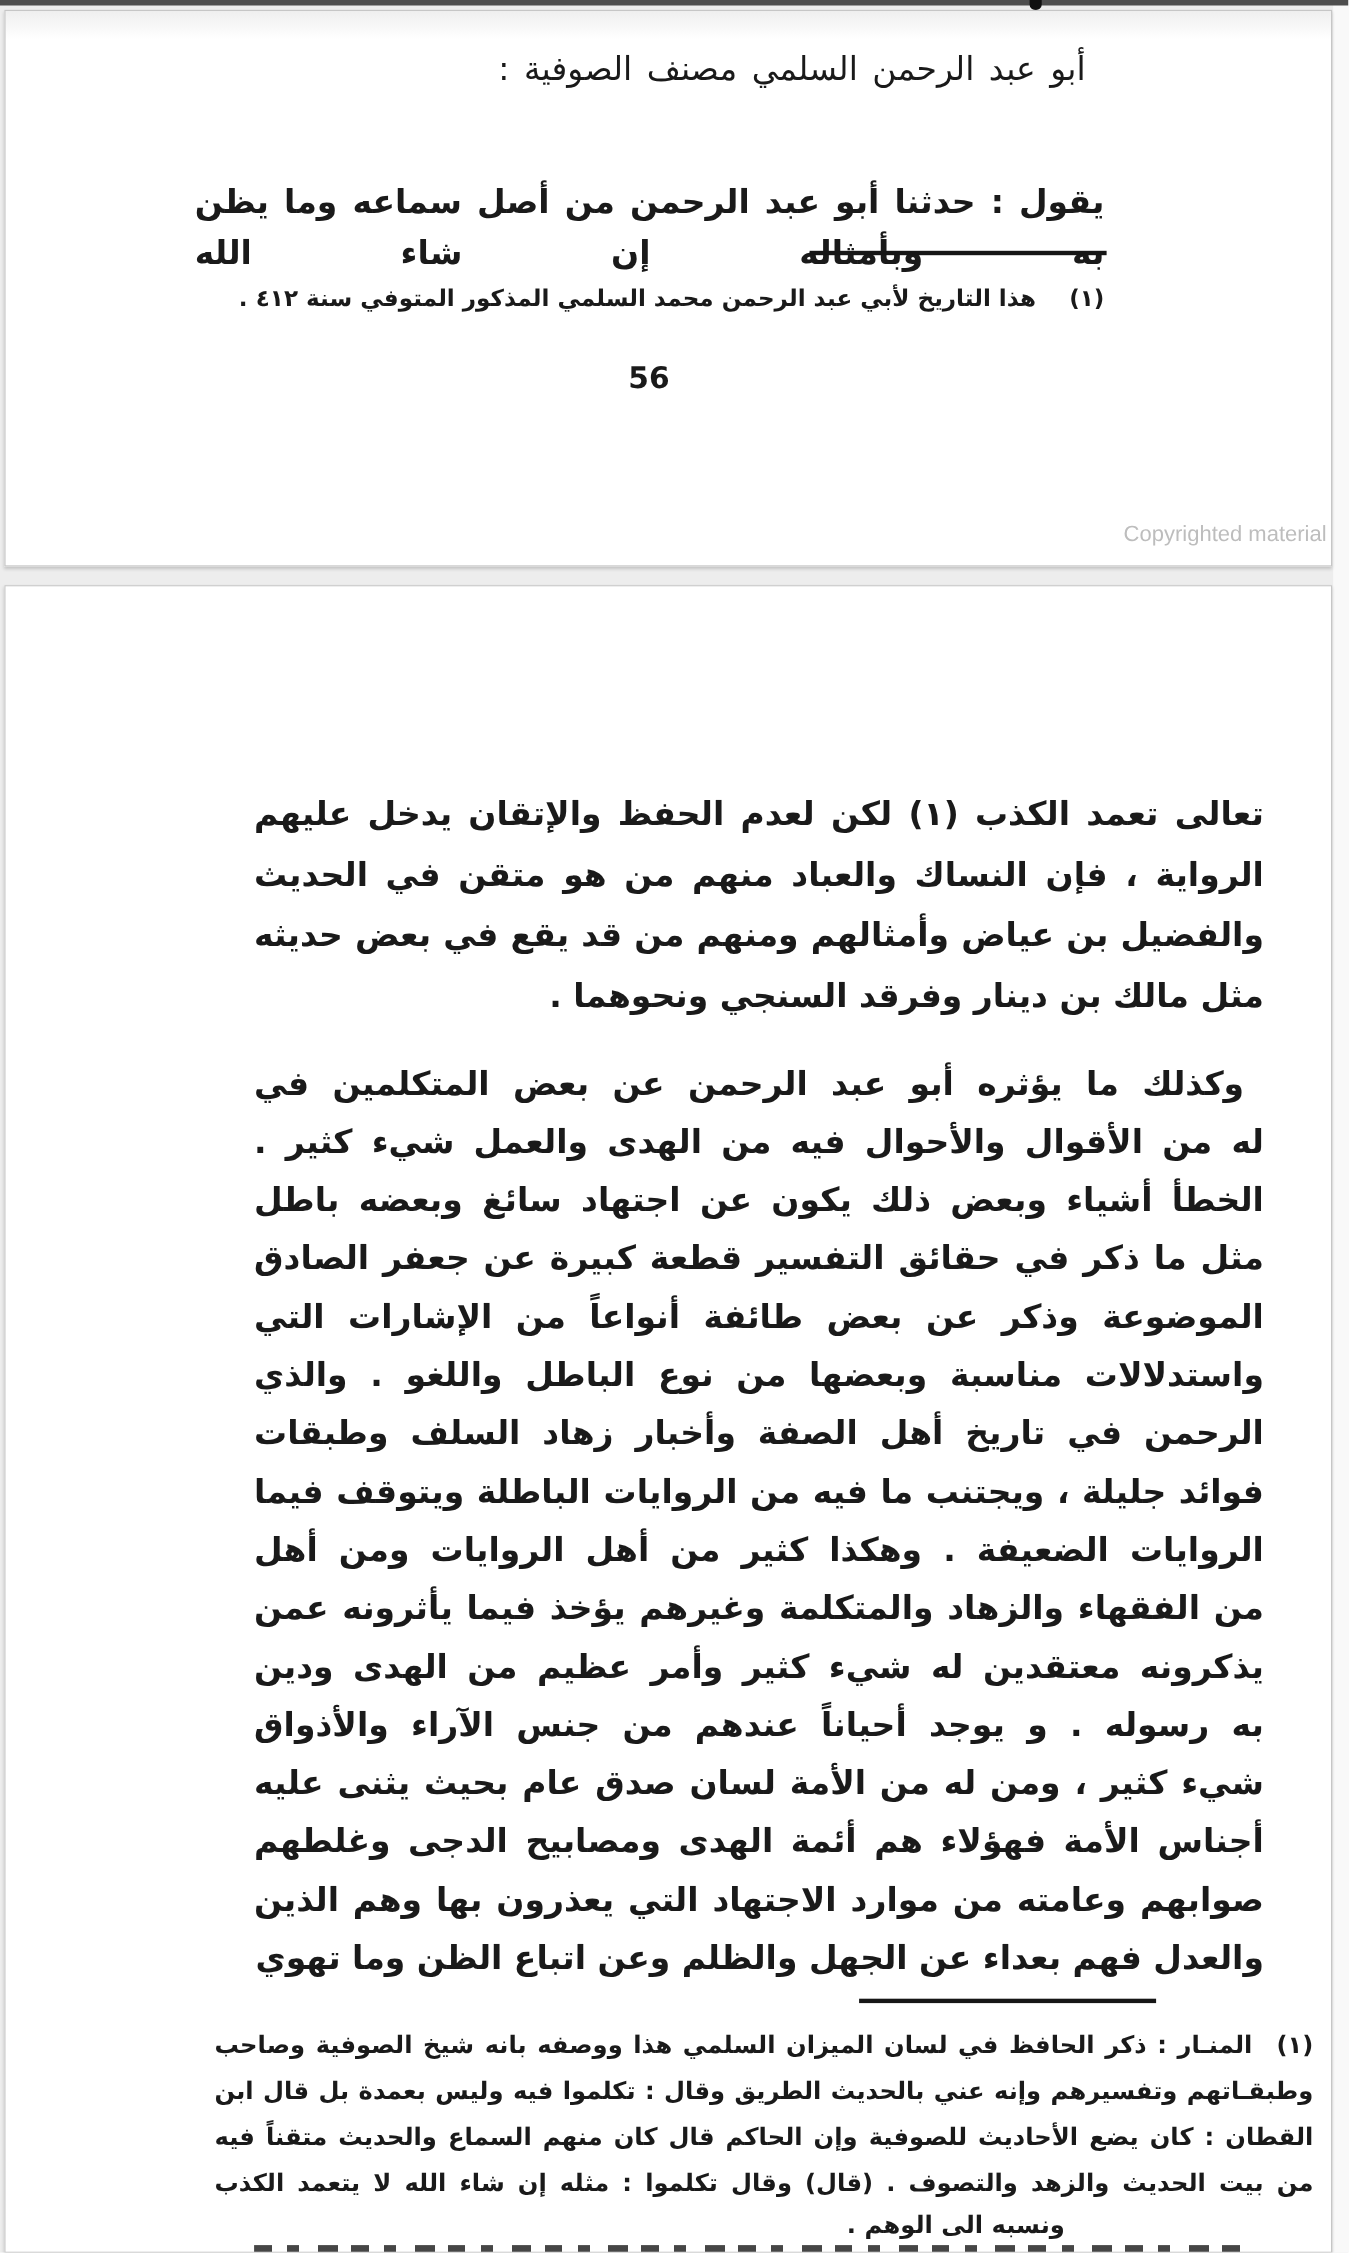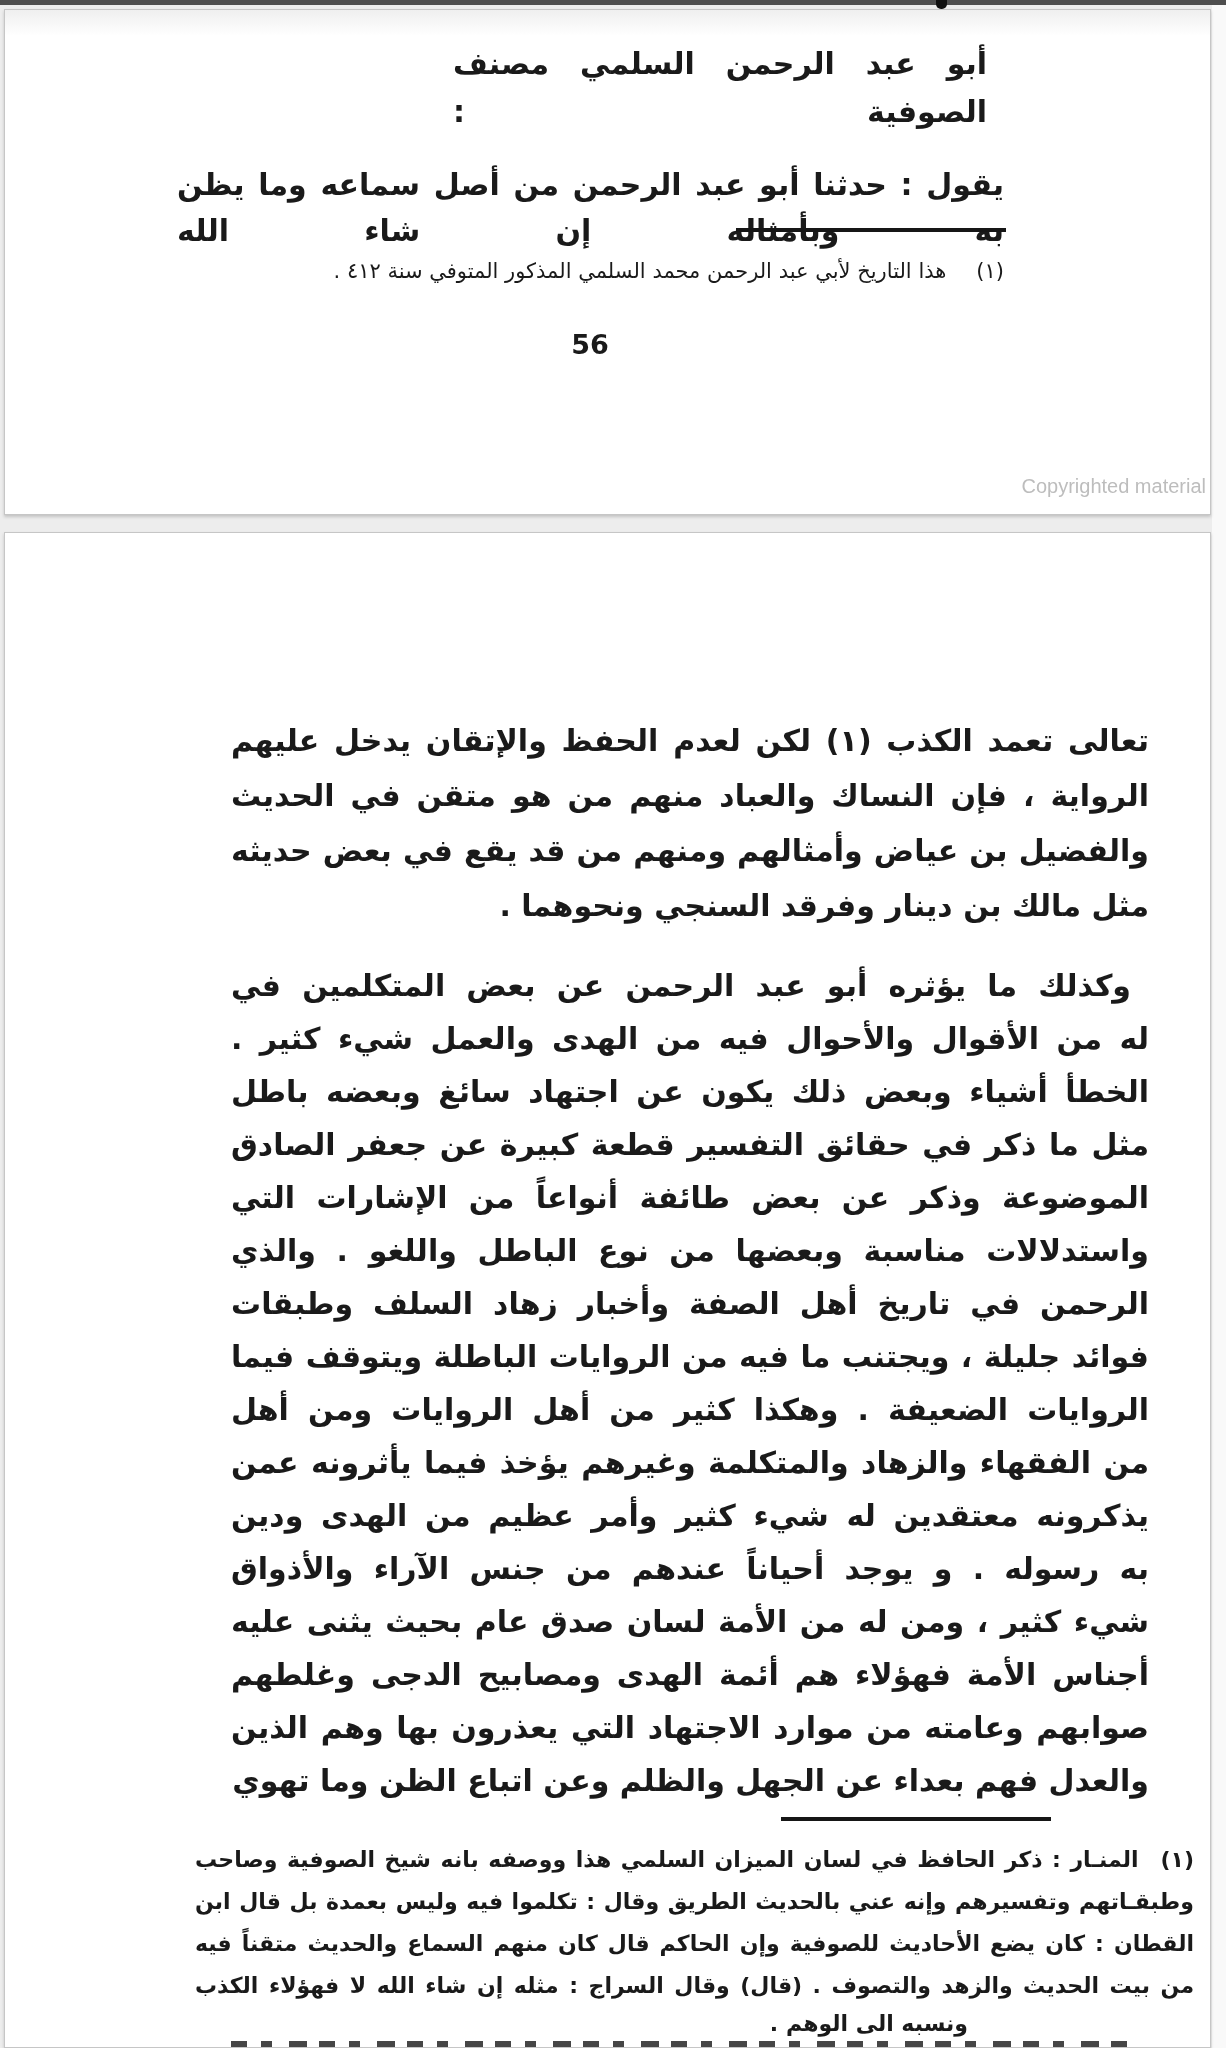--- a/index.html
+++ b/index.html
@@ -18,34 +18,34 @@
     position:absolute; left:4px; width:1207px; background:#fff;
     border:1px solid #c6c6c6; box-sizing:border-box;
     box-shadow:0 2px 3px rgba(0,0,0,.18);
   }
   .page1 { top:9px; height:506px; background:linear-gradient(#efefef, #ffffff 26px); }
   .page2 { top:532px; height:1516px; overflow:hidden; }
 
   
   .title {
     position:absolute; top:30px; left:448px; right:223px; height:48px; line-height:48px;
-    font-size:30px; font-weight:700; direction:rtl;
+    font-size:30px; font-weight:400; direction:rtl;
     text-align:justify; text-align-last:justify;
   }
   .bline {
     position:absolute; height:46px; line-height:46px; font-size:30px; font-weight:700;
     direction:rtl; text-align:justify; text-align-last:justify;
   }
   .b1 { top:98px;  left:172px; right:224px; }
   .b2 { top:152px; left:172px; right:206px; }
   .divider { position:absolute; height:4px; background:#161616; }
   .d1 { top:218px; left:731px; width:270px; }
   .fnote1 {
     position:absolute; top:246px; right:206px; height:30px; line-height:30px;
-    font-size:21px; font-weight:400; direction:rtl; text-align:right;
+    font-size:21px; font-weight:700; direction:rtl; text-align:right;
   }
   .fmark1 { margin-left:30px; }
   .pagenum { position:absolute; top:319px; left:540px; width:90px; text-align:center; font-size:27px; font-weight:700; }
   .copyright {
     position:absolute; top:465px; right:4px; font-size:20px;
     color:var(--copyright-gray,#bdbdbd); font-family:"Liberation Sans", sans-serif;
   }
 
   
   .mline {
@@ -110,18 +110,18 @@
         <div class="mline" dir="rtl" style="top: 1066px;">شيء كثير ، ومن له من الأمة لسان صدق عام بحيث يثنى عليه ويحمد في جماهير</div>
         <div class="mline" dir="rtl" style="top: 1119px;">أجناس الأمة فهؤلاء هم أئمة الهدى ومصابيح الدجى وغلطهم قليل بالنسبة إلى</div>
         <div class="mline" dir="rtl" style="top: 1172px;">صوابهم وعامته من موارد الاجتهاد التي يعذرون بها وهم الذين يتبعون العلم</div>
         <div class="mline endline" dir="rtl" style="top: 1225px;">والعدل فهم بعداء عن الجهل والظلم وعن اتباع الظن وما تهوي الأنفس .</div>
       </div>
     <div class="divider d2"></div>
     <div id="p2foot">
         <div class="fline" dir="rtl" style="top: 1310px;"><span class="fmark2">(١)</span>المنـار : ذكر الحافظ في لسان الميزان السلمي هذا ووصفه بانه شيخ الصوفية وصاحب تاريخهم</div>
         <div class="fline" dir="rtl" style="top: 1352px;">وطبقـاتهم وتفسيرهم وإنه عني بالحديث الطريق وقال : تكلموا فيه وليس بعمدة بل قال ابن</div>
         <div class="fline" dir="rtl" style="top: 1394px;">القطان : كان يضع الأحاديث للصوفية وإن الحاكم قال كان منهم السماع والحديث متقناً فيه</div>
-        <div class="fline" dir="rtl" style="top: 1436px;">من بيت الحديث والزهد والتصوف . (قال) وقال السراج : مثله إن شاء الله لا فهؤلاء الكذب</div>
+        <div class="fline" dir="rtl" style="top: 1436px;">من بيت الحديث والزهد والتصوف . (قال) وقال تكلموا : مثله إن شاء الله لا يتعمد الكذب</div>
         <div class="fline fline-last" dir="rtl" style="top: 1474px; text-align: right;">ونسبه الى الوهم .</div>
       </div>
     <div class="clipped"></div>
   </div>
 </div>
 
 </body></html>

